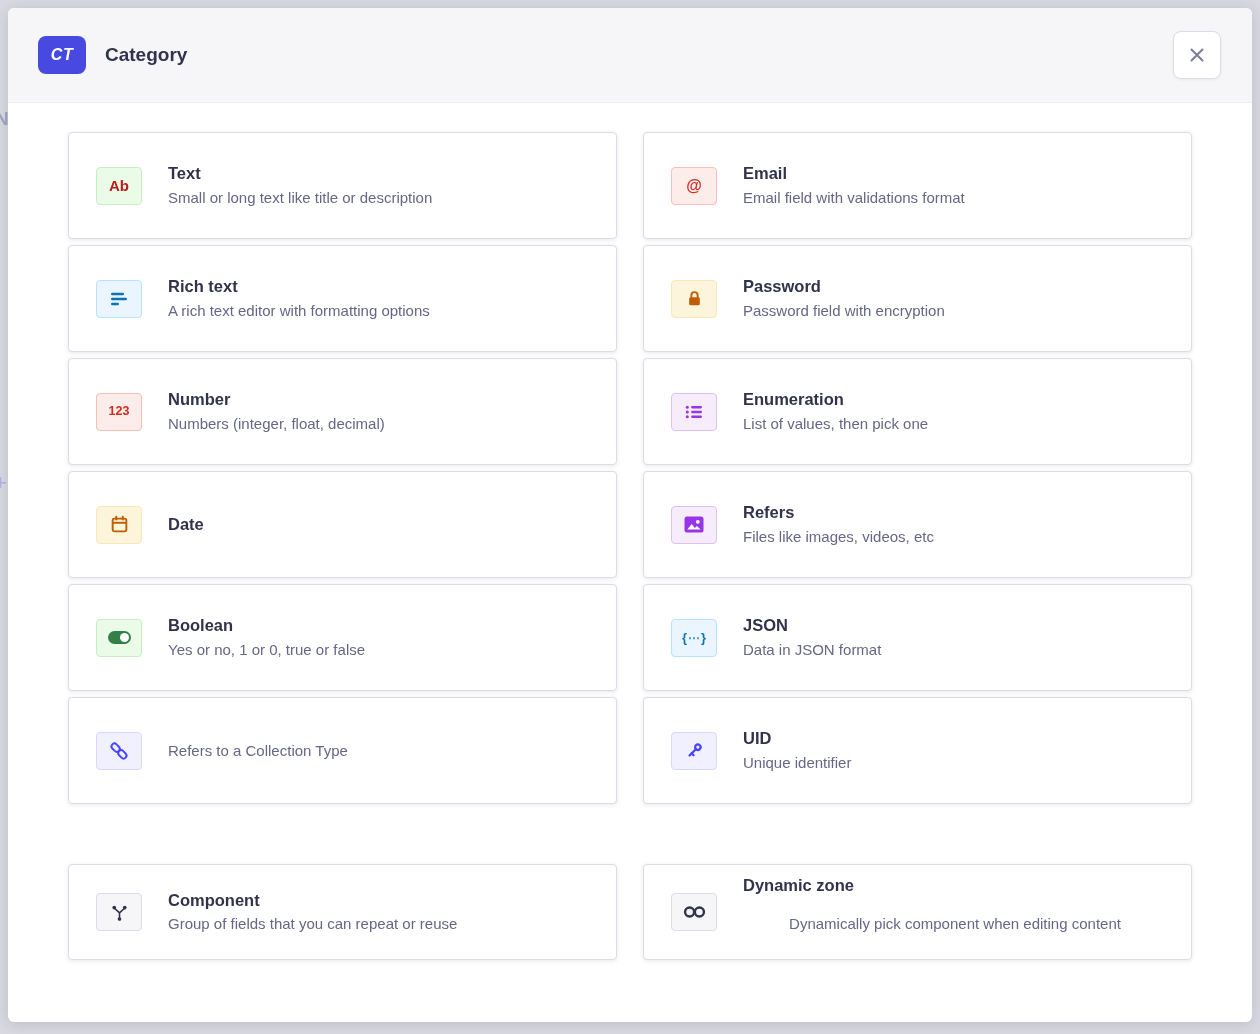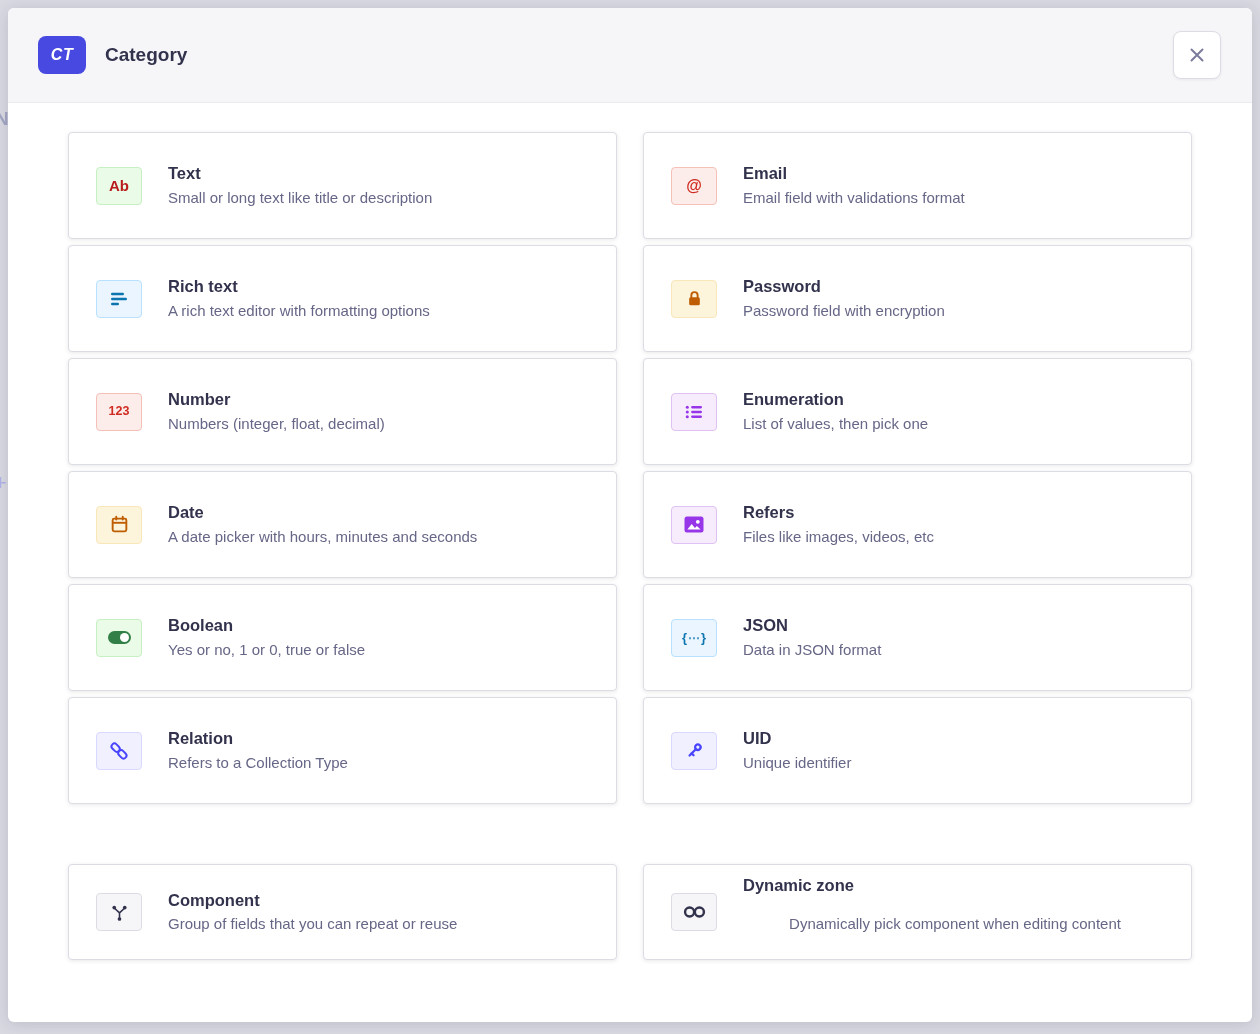--- a/index.html
+++ b/index.html
@@ -132,21 +132,20 @@
           <div class="card">
     <span class="icon-box" style="background: rgb(253, 244, 220); border-color: rgb(250, 231, 185); color: rgb(190, 93, 1);">
               <svg width="19" height="19" viewBox="0 0 20 20" fill="none" stroke="currentColor">
                 <rect x="2.8" y="3.8" width="14.4" height="13.4" rx="1.6" stroke-width="2"></rect>
                 <path d="M3.2 8.2h13.6" stroke-width="2"></path>
                 <path d="M6.6 1.8v3M13.4 1.8v3" stroke-width="2" stroke-linecap="round"></path>
               </svg>
             </span>
     <span class="card-text">
       <span class="card-title">Date</span>
-      <span class="card-desc">A date picker with hours, minutes and seconds</span>
     </span>
   </div>
           <div class="card">
     <span class="icon-box" style="background: rgb(246, 236, 252); border-color: rgb(224, 193, 244); color: rgb(151, 54, 232);">
               <svg width="20" height="17" viewBox="0 0 20 17">
                 <rect x="0.5" y="0.5" width="19" height="16" rx="2.5" fill="currentColor"></rect>
                 <circle cx="13.8" cy="5.8" r="1.9" fill="#ffffff"></circle>
                 <path d="M3.4 13.6l4.3-5.5 3.2 3.8 2-1.9 3.7 3.6z" fill="#ffffff"></path>
               </svg>
             </span>
@@ -182,21 +181,20 @@
           <div class="card">
     <span class="icon-box" style="background: rgb(240, 240, 255); border-color: rgb(217, 216, 255); color: rgb(73, 69, 255);">
               <svg width="22" height="22" viewBox="0 0 24 24" fill="none" stroke="currentColor">
                 <g transform="rotate(45 12 12)">
                   <rect x="1.8" y="8.8" width="10" height="6.4" rx="3.2" stroke-width="2.1"></rect>
                   <rect x="12.2" y="8.8" width="10" height="6.4" rx="3.2" stroke-width="2.1"></rect>
                 </g>
               </svg>
             </span>
     <span class="card-text">
-      <span class="card-title">Relation</span>
       <span class="card-desc">Refers to a Collection Type</span>
     </span>
   </div>
           <div class="card">
     <span class="icon-box" style="background: rgb(240, 240, 255); border-color: rgb(217, 216, 255); color: rgb(73, 69, 255);">
               <svg width="21" height="21" viewBox="0 0 24 24" fill="none" stroke="currentColor">
                 <g transform="rotate(45 12 12)" stroke-linecap="round">
                   <circle cx="12" cy="6.6" r="3.1" stroke-width="2.6"></circle>
                   <path d="M12 9.9V20" stroke-width="2.6"></path>
                   <path d="M12 16.6h3.1" stroke-width="2.6"></path>

